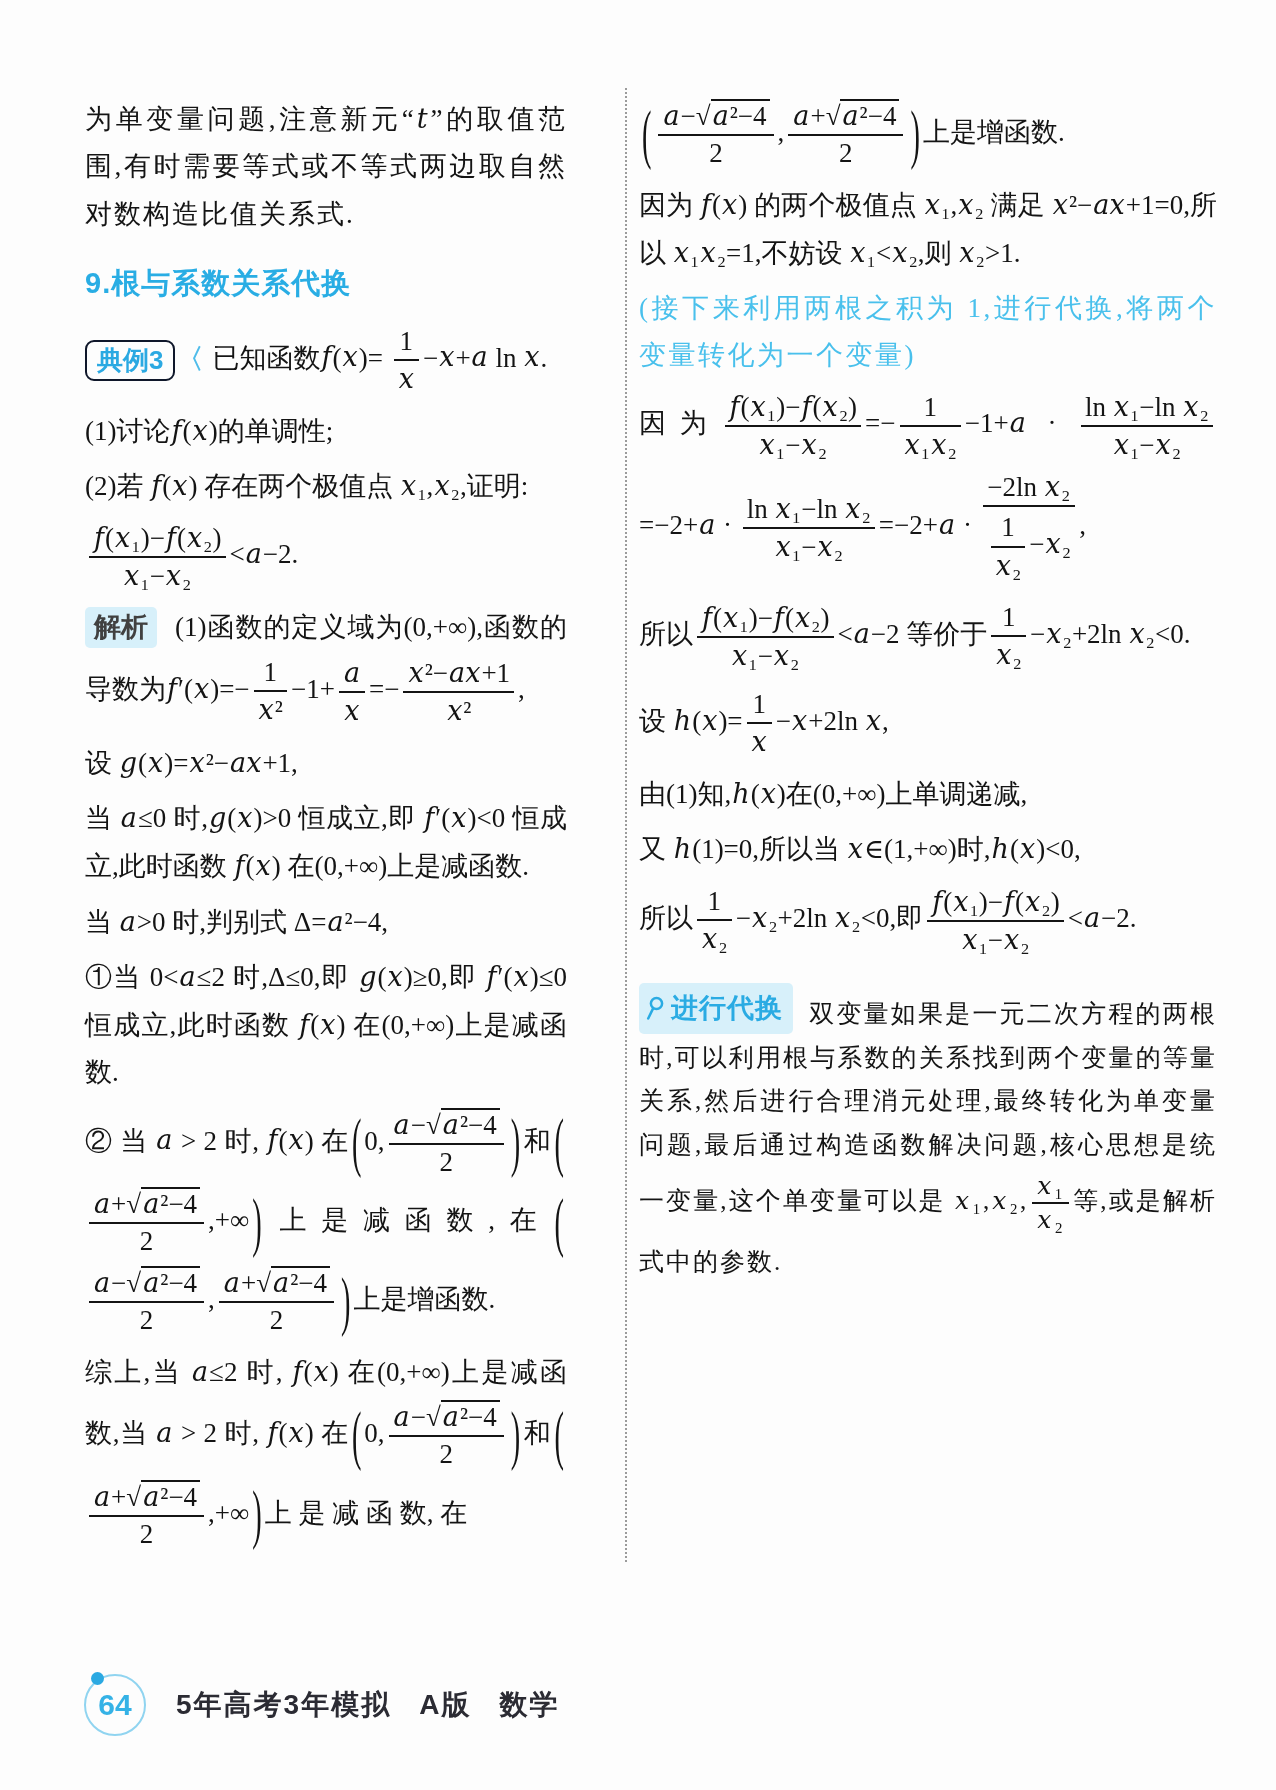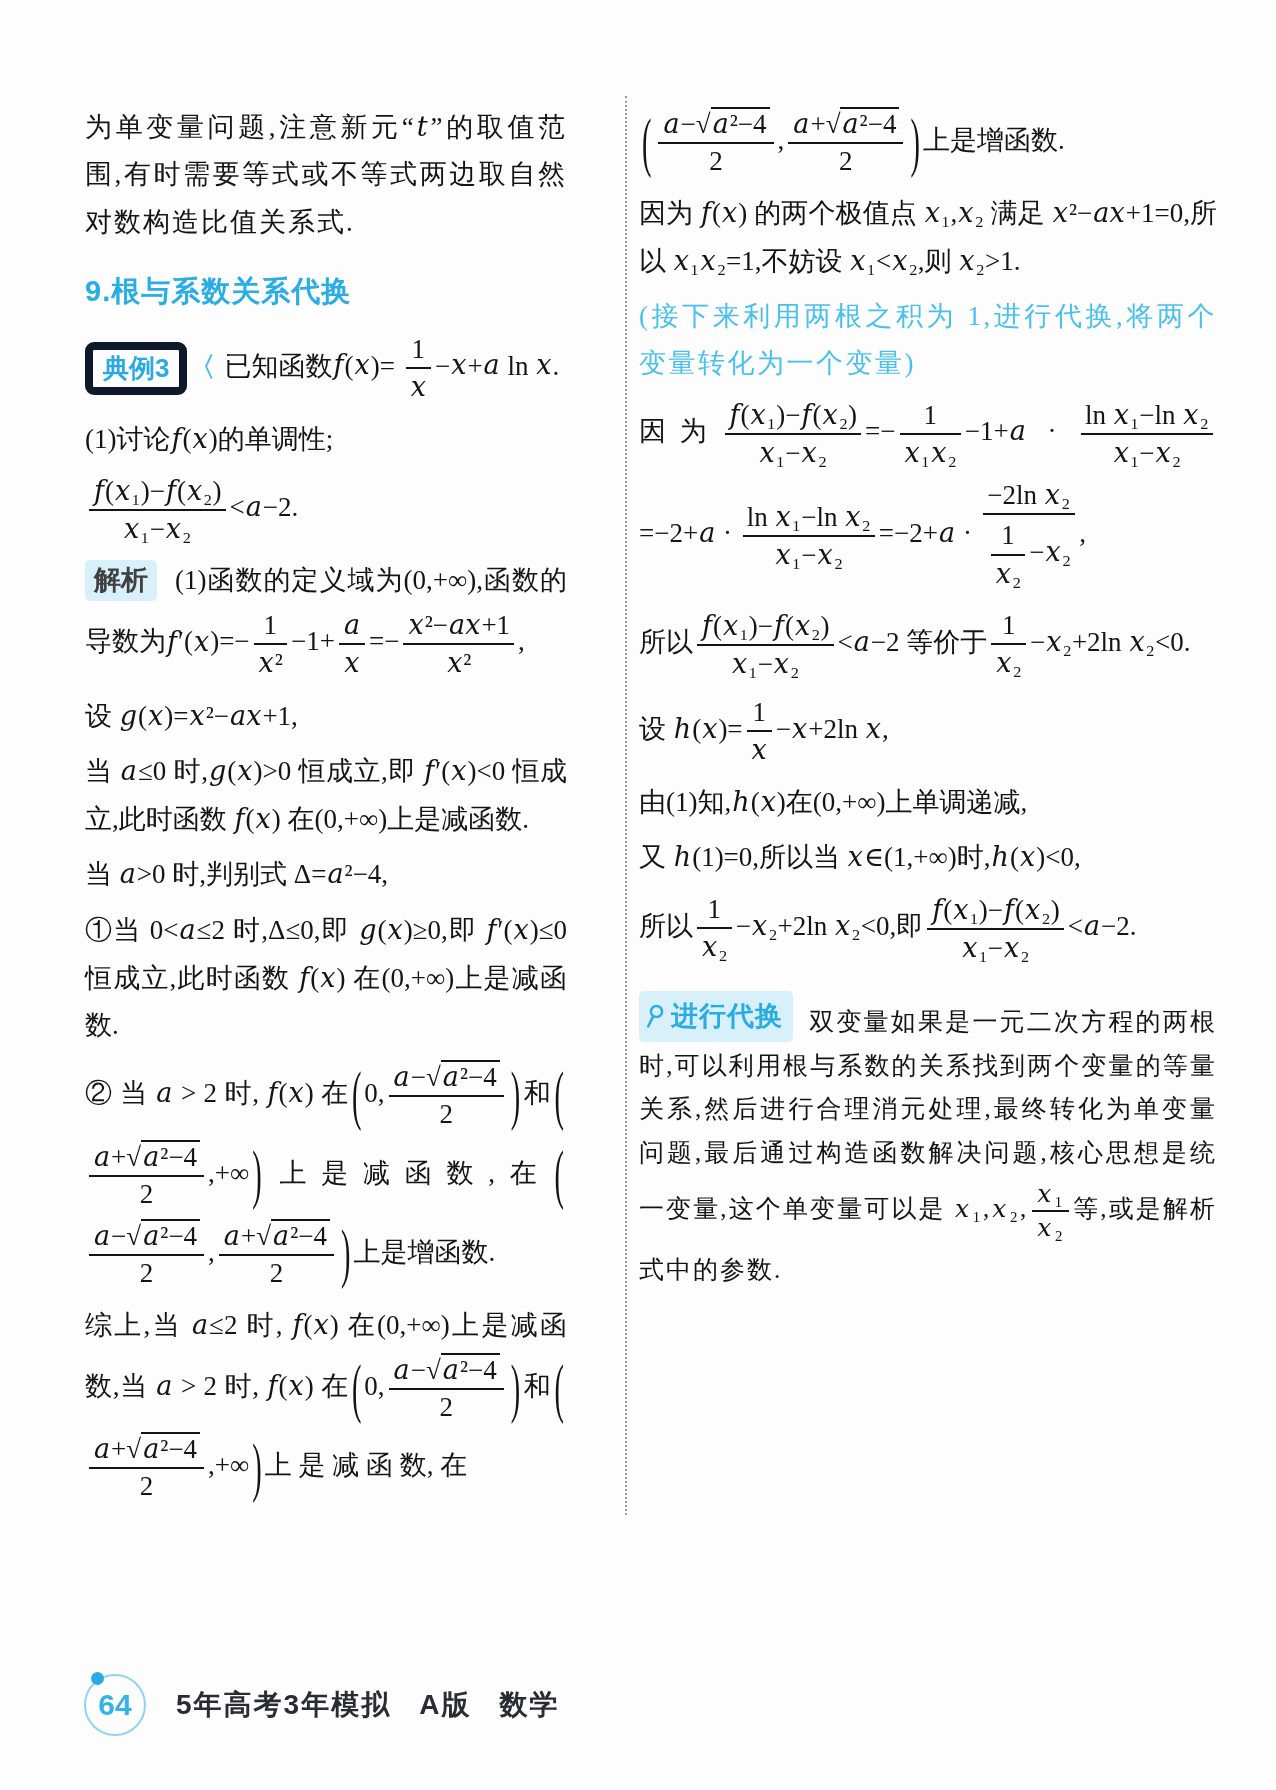--- a/index.html
+++ b/index.html
@@ -1,18 +1,18 @@
 <!DOCTYPE html>
 <html><head>
 <meta charset="utf-8">
 <style>
   html,body{margin:0;padding:0;background:#ffffff;}
   .page{position:relative;width:1276px;height:1790px;background:#fdfdfd;overflow:hidden;
         font-family:"Liberation Serif","DejaVu Serif",serif;color:#141414;font-size:27px;}
-  .columns{position:absolute;left:85px;top:96px;display:flex;align-items:stretch;}
+  .columns{position:absolute;left:85px;top:88px;display:flex;align-items:stretch;}
   .col{display:block;}
   .col-left{width:482px;}
   .divider{width:0;border-left:2px dotted #9b9b9b;margin-left:58px;margin-right:12px;}
   .col-right{width:578px;}
   .blk{margin:7px 0;line-height:1.75;text-align:justify;}
   i.mv{font-style:italic;font-family:"DejaVu Serif","Liberation Serif",serif;padding:0 1px;}
   
   .fr{display:inline-block;vertical-align:middle;text-align:center;margin:3px 4px;line-height:1.3;}
   .fr .nu{display:block;padding:0 4px;}
   .fr .de{display:block;border-top:2px solid currentColor;padding:0 4px;}
@@ -20,21 +20,21 @@
   .sq{white-space:nowrap;}
   .sq .bar{border-top:2px solid currentColor;padding:0 3px 0 1px;}
   
   .bp{display:inline-block;vertical-align:middle;transform:scaleY(2.3);font-size:1.05em;margin:0 3px;font-weight:400;}
   
   .blk.heading{font-family:"Liberation Sans","DejaVu Sans",sans-serif;font-weight:bold;
                color:#29ade4;font-size:29px;margin:20px 0 12px;letter-spacing:1px;}
   .kai{letter-spacing:2px;}
   .blk.blue{color:#49c0ec;letter-spacing:2.5px;}
   
-  .exbox{display:inline-block;border:8px solid #0f172a;border-radius:9px;color:#2ba9e2;
+  .exbox{display:inline-block;border:2px solid #0f172a;border-radius:9px;color:#2ba9e2;
          font-family:"Liberation Sans","DejaVu Sans",sans-serif;font-weight:bold;font-size:26px;
          padding:1px 10px;line-height:1.35;vertical-align:middle;}
   .exnotch{color:#4fbcea;font-weight:bold;margin:0 9px 0 1px;vertical-align:middle;}
   
   .sollab{display:inline-block;background:#d7f0fa;color:#404040;border-radius:5px;
           font-family:"Liberation Sans","DejaVu Sans",sans-serif;font-weight:bold;
           padding:2px 9px;margin-right:18px;font-size:27px;line-height:1.35;}
   
   .blk.tip{margin-top:22px;letter-spacing:2px;font-size:25px;}
   .tiplab{display:inline-flex;align-items:center;background:#d7f0fa;border-radius:5px;
@@ -56,20 +56,21 @@
 </head>
 <body>
 
 <div class="page">
   <div class="columns">
     <div class="col col-left">
         <div class="blk para kai">为单变量问题,注意新元“<i class="mv">t</i>”的取值范围,有时需要等式或不等式两边取自然对数构造比值关系式.</div>
         <div class="blk heading">9.根与系数关系代换</div>
         <div class="blk example"><span class="exbox">典例3</span><span class="exnotch">〈</span>已知函数<i class="mv">f</i>(<i class="mv">x</i>)= <span class="fr"><span class="nu">1</span><span class="de"><i class="mv">x</i></span></span>−<i class="mv">x</i>+<i class="mv">a</i> ln <i class="mv">x</i>.</div>
         <div class="blk para">(1)讨论<i class="mv">f</i>(<i class="mv">x</i>)的单调性;</div>
+        <div class="blk para">(2)若 <i class="mv">f</i>(<i class="mv">x</i>) 存在两个极值点 <i class="mv">x</i>₁,<i class="mv">x</i>₂,证明:</div>
         <div class="blk para"><span class="fr"><span class="nu"><i class="mv">f</i>(<i class="mv">x</i>₁)−<i class="mv">f</i>(<i class="mv">x</i>₂)</span><span class="de"><i class="mv">x</i>₁−<i class="mv">x</i>₂</span></span>&lt;<i class="mv">a</i>−2.</div>
         <div class="blk solution"><span class="sollab">解析</span>(1)函数的定义域为(0,+∞),函数的导数为<i class="mv">f</i>′(<i class="mv">x</i>)=−<span class="fr"><span class="nu">1</span><span class="de"><i class="mv">x</i>²</span></span>−1+<span class="fr"><span class="nu"><i class="mv">a</i></span><span class="de"><i class="mv">x</i></span></span>=−<span class="fr"><span class="nu"><i class="mv">x</i>²−<i class="mv">ax</i>+1</span><span class="de"><i class="mv">x</i>²</span></span>,</div>
         <div class="blk para">设 <i class="mv">g</i>(<i class="mv">x</i>)=<i class="mv">x</i>²−<i class="mv">ax</i>+1,</div>
         <div class="blk para">当 <i class="mv">a</i>≤0 时,<i class="mv">g</i>(<i class="mv">x</i>)&gt;0 恒成立,即 <i class="mv">f</i>′(<i class="mv">x</i>)&lt;0 恒成立,此时函数 <i class="mv">f</i>(<i class="mv">x</i>) 在(0,+∞)上是减函数.</div>
         <div class="blk para">当 <i class="mv">a</i>&gt;0 时,判别式 Δ=<i class="mv">a</i>²−4,</div>
         <div class="blk para">①当 0&lt;<i class="mv">a</i>≤2 时,Δ≤0,即 <i class="mv">g</i>(<i class="mv">x</i>)≥0,即 <i class="mv">f</i>′(<i class="mv">x</i>)≤0 恒成立,此时函数 <i class="mv">f</i>(<i class="mv">x</i>) 在(0,+∞)上是减函数.</div>
         <div class="blk para">② 当 <i class="mv">a</i> &gt; 2 时, <i class="mv">f</i>(<i class="mv">x</i>) 在<span class="bp">(</span>0,<span class="fr"><span class="nu"><i class="mv">a</i>−<span class="sq"><span class="sqs">√</span><span class="bar"><i class="mv">a</i>²−4</span></span></span><span class="de">2</span></span><span class="bp">)</span>和<span class="bp">(</span><span class="fr"><span class="nu"><i class="mv">a</i>+<span class="sq"><span class="sqs">√</span><span class="bar"><i class="mv">a</i>²−4</span></span></span><span class="de">2</span></span>,+∞<span class="bp">)</span>上是减函数,在<span class="bp">(</span><span class="fr"><span class="nu"><i class="mv">a</i>−<span class="sq"><span class="sqs">√</span><span class="bar"><i class="mv">a</i>²−4</span></span></span><span class="de">2</span></span>,<span class="fr"><span class="nu"><i class="mv">a</i>+<span class="sq"><span class="sqs">√</span><span class="bar"><i class="mv">a</i>²−4</span></span></span><span class="de">2</span></span><span class="bp">)</span>上是增函数.</div>
         <div class="blk para">综上,当 <i class="mv">a</i>≤2 时, <i class="mv">f</i>(<i class="mv">x</i>) 在(0,+∞)上是减函数,当 <i class="mv">a</i> &gt; 2 时, <i class="mv">f</i>(<i class="mv">x</i>) 在<span class="bp">(</span>0,<span class="fr"><span class="nu"><i class="mv">a</i>−<span class="sq"><span class="sqs">√</span><span class="bar"><i class="mv">a</i>²−4</span></span></span><span class="de">2</span></span><span class="bp">)</span>和<span class="bp">(</span><span class="fr"><span class="nu"><i class="mv">a</i>+<span class="sq"><span class="sqs">√</span><span class="bar"><i class="mv">a</i>²−4</span></span></span><span class="de">2</span></span>,+∞<span class="bp">)</span>上 是 减 函 数, 在</div>
       </div>
     <div class="divider"></div>

